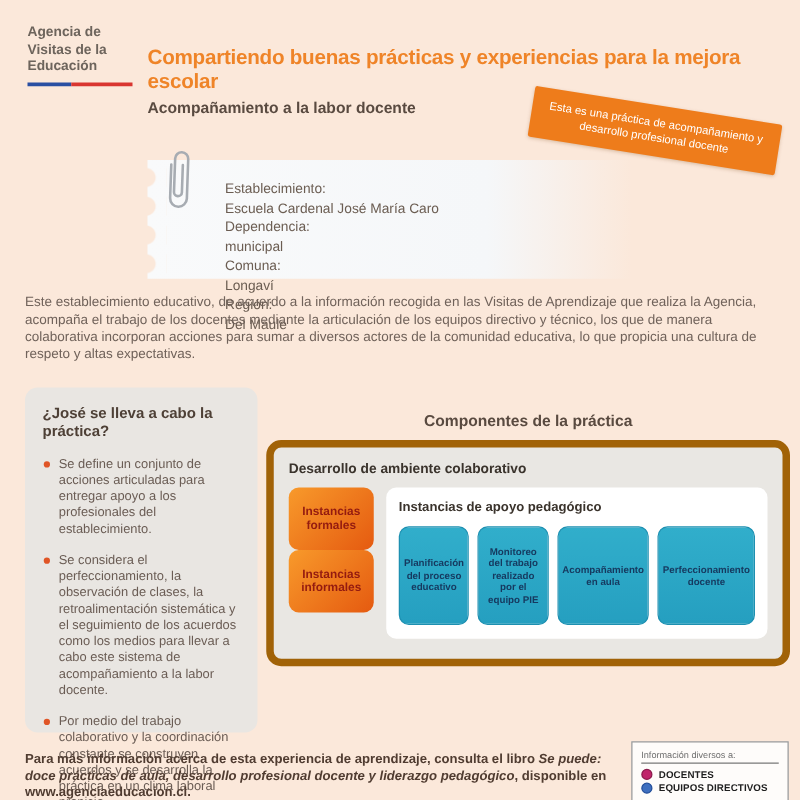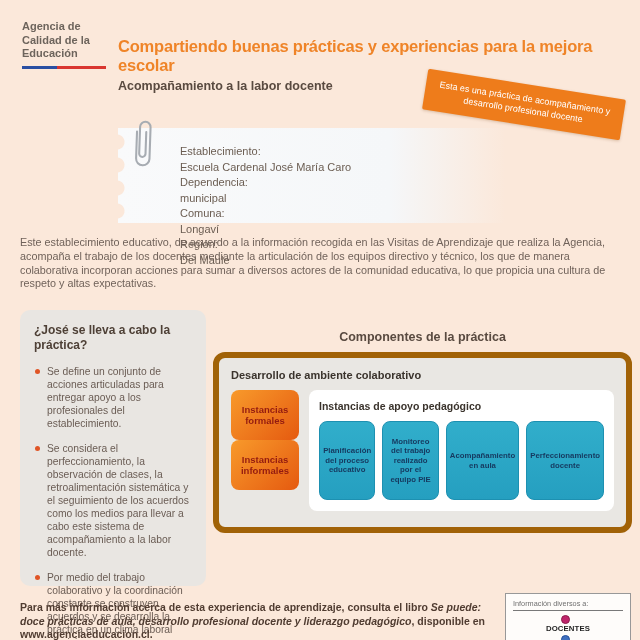--- a/index.html
+++ b/index.html
@@ -126,36 +126,36 @@
   .footer-text .it{font-style:italic;}
   .legend{
     position:absolute;left:505px;top:593px;width:126px;
     background:#fefcfa;border:1.5px solid #989898;
     padding:5px 7px 6px;box-sizing:border-box;
   }
   .legend-title{
     font-size:7.3px;color:#6f6f6f;
     border-bottom:1px solid #787878;padding-bottom:2px;margin-bottom:4px;
   }
-  .legend-row{display:flex;align-items:center;margin-top:2px;flex-direction:column;}
+  .legend-row{display:flex;align-items:center;margin-top:2px;}
   .legend-dot{
     width:7px;height:7px;border-radius:50%;margin-right:5px;flex:0 0 auto;
   }
   .legend-dot.docentes{background:#c0256b;border:1.5px solid #8c1a4c;}
   .legend-dot.directivos{background:#3f6fbf;border:1.5px solid #244f9a;}
   .legend-label{font-size:7.8px;font-weight:bold;color:#1f1f1f;letter-spacing:0.1px;}
 </style>
 </head>
 <body>
 
 <div class="page">
 
   <div class="logo">
     <div class="logo-line">Agencia de</div>
-    <div class="logo-line">Calidad de la</div>
+    <div class="logo-line">Visitas de la</div>
     <div class="logo-line">Educación</div>
     <div class="logo-bar">
       <div class="blue"></div>
       <div class="red"></div>
     </div>
   </div>
 
   <div class="main-title">Compartiendo buenas prácticas y experiencias para la mejora escolar</div>
   <div class="subtitle">Acompañamiento a la labor docente</div>
 

